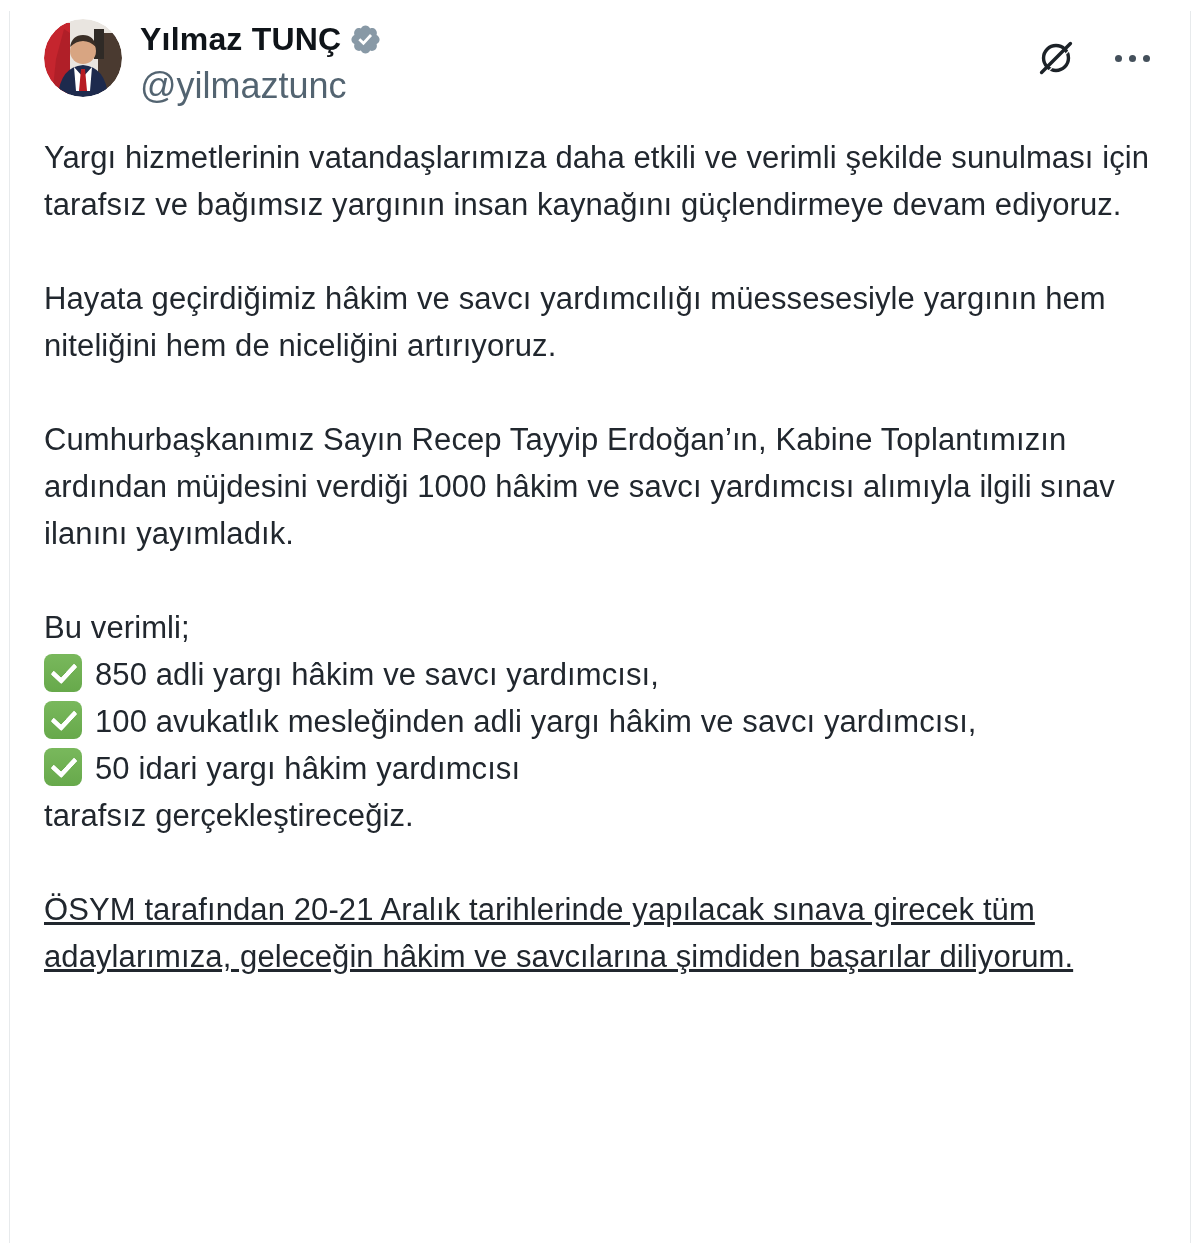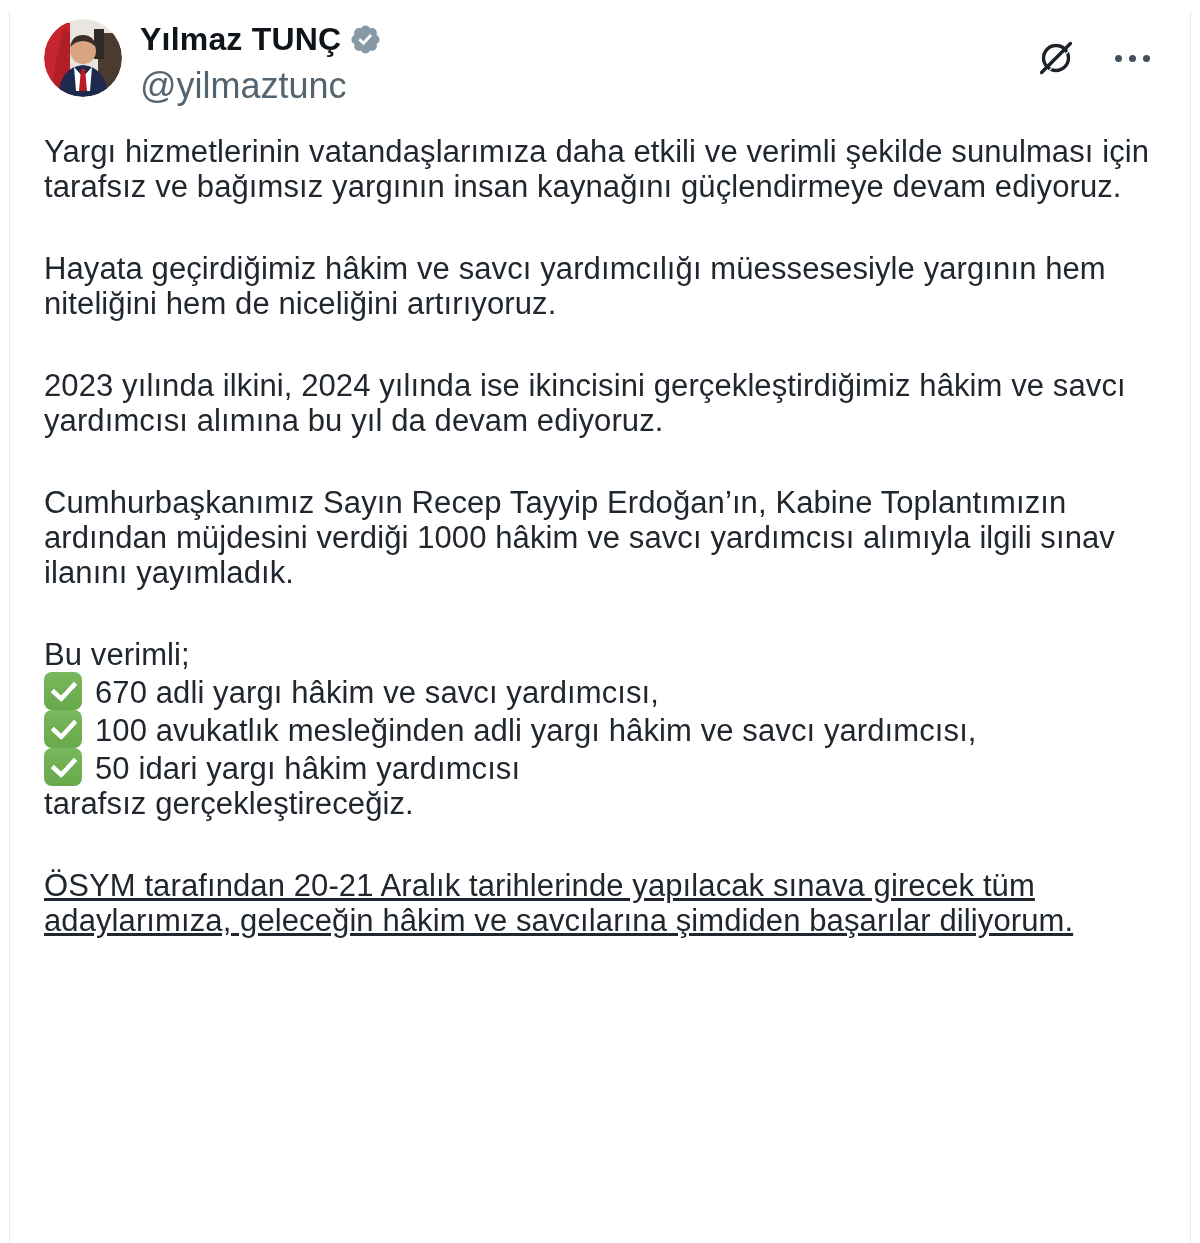--- a/index.html
+++ b/index.html
@@ -89,21 +89,21 @@
     width: 7px;
     height: 7px;
     border-radius: 50%;
     background: #44505b;
     display: block;
   }
   
   .tweet-body {
     margin-top: 27px;
     font-size: 31px;
-    line-height: 35px;
+    line-height: 47px;
     color: #21272e;
     letter-spacing: 0.1px;
     max-width: 1115px;
   }
   .tweet-body p {
     margin: 0 0 47px 0;
   }
   .list-block { margin: 0 0 47px 0; }
   .check-line {
     white-space: nowrap;
@@ -187,28 +187,27 @@
             <i></i>
             <i></i>
           </span>
       </button>
     </div>
   </div>
 
   <div class="tweet-body">
     <p>Yargı hizmetlerinin vatandaşlarımıza daha etkili ve verimli şekilde sunulması için tarafsız ve bağımsız yargının insan kaynağını güçlendirmeye devam ediyoruz.</p>
     <p>Hayata geçirdiğimiz hâkim ve savcı yardımcılığı müessesesiyle yargının hem niteliğini hem de niceliğini artırıyoruz.</p>
-    <p>2023 yılında ilkini, 2024 yılında ise ikincisini gerçekleştirdiğimiz hâkim ve savcı yardımcısı alımına bu yıl da devam ediyoruz.</p>
     <p>Cumhurbaşkanımız Sayın Recep Tayyip Erdoğan’ın, Kabine Toplantımızın ardından müjdesini verdiği 1000 hâkim ve savcı yardımcısı alımıyla ilgili sınav ilanını yayımladık.</p>
 
     <div class="list-block">
       <div class="list-intro">Bu verimli;</div>
 
       <div class="check-line">
-        <span class="check-emoji"></span><span>670 adli yargı hâkim ve savcı yardımcısı,</span>
+        <span class="check-emoji"></span><span>850 adli yargı hâkim ve savcı yardımcısı,</span>
       </div>
       <div class="check-line">
         <span class="check-emoji"></span><span>100 avukatlık mesleğinden adli yargı hâkim ve savcı yardımcısı,</span>
       </div>
       <div class="check-line">
         <span class="check-emoji"></span><span>50 idari yargı hâkim yardımcısı</span>
       </div>
 
       <div class="list-outro">tarafsız gerçekleştireceğiz.</div>
     </div>

